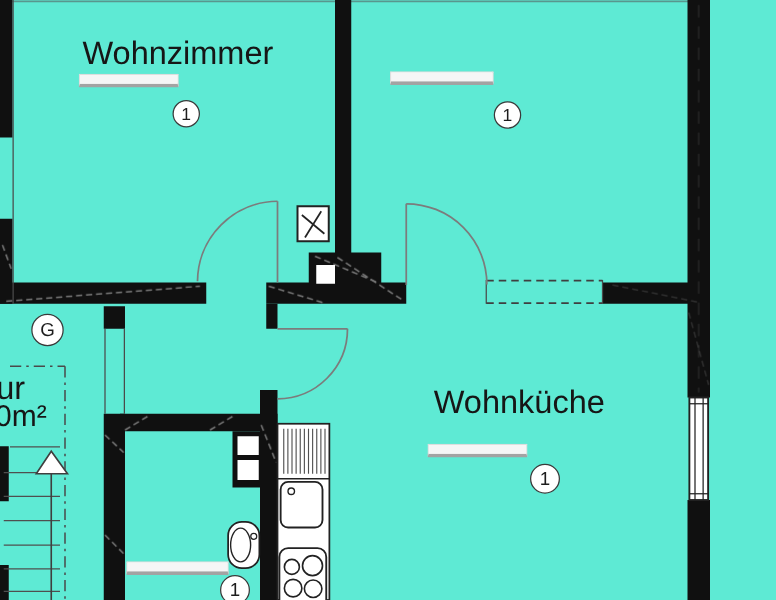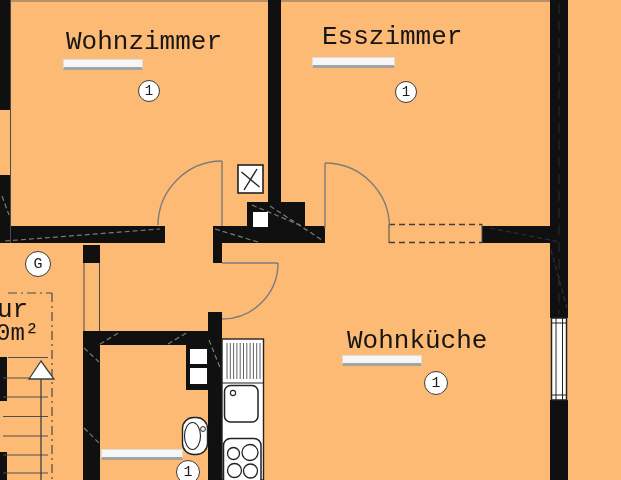--- a/index.html
+++ b/index.html
@@ -1,18 +1,18 @@
 <!DOCTYPE html>
 <html><head>
 <meta charset="utf-8">
 <style>
   html,body{margin:0;padding:0;background:#fff;}
   .stage{
-    position:relative;width:621px;height:480px;background:#fdba74;overflow:hidden;
-    font-family:Liberation Mono, monospace;color:#161616;
+    position:relative;width:621px;height:480px;background:#5eead4;overflow:hidden;
+    font-family:Liberation Sans, sans-serif;color:#161616;
   }
   .stage svg{position:absolute;left:0;top:0;}
   .label{position:absolute;white-space:nowrap;line-height:1;color:#161616;}
   .room-label{font-size:26px;letter-spacing:0px;}
   .small-label{font-size:24px;}
   .underbar{
     position:absolute;height:11px;background:#f6f6f6;
     border:1px solid #dedede;border-bottom:3px solid #a3a3a3;
     box-sizing:border-box;border-radius:1px;
   }
@@ -175,27 +175,26 @@
       <circle cx="203" cy="429" r="2.4" fill="none" stroke="#222" stroke-width="1"></circle>
     </g>
   </svg>
 
   <div class="label room-label" style="left:66px;top:29px">Wohnzimmer</div>
   <div class="underbar" style="left:63px;top:59px;width:80px"></div>
   <div class="badge" style="left:138px;top:80px">
     <span>1</span>
   </div>
 
-  <div class="label room-label" style="left:322px;top:24px">Esszimmer</div>
   <div class="underbar" style="left:312px;top:57px;width:83px"></div>
   <div class="badge" style="left:395px;top:81px">
     <span>1</span>
   </div>
 
-  <div class="label room-label" style="left:347px;top:328px">Wohnküche</div>
+  <div class="label room-label" style="left:347px;top:308px">Wohnküche</div>
   <div class="underbar" style="left:342px;top:355px;width:80px"></div>
   <div class="badge big" style="left:424px;top:371px">
     <span>1</span>
   </div>
 
   <div class="underbar" style="left:101px;top:449px;width:82px"></div>
   <div class="badge big" style="left:176px;top:460px">
     <span>1</span>
   </div>
 

